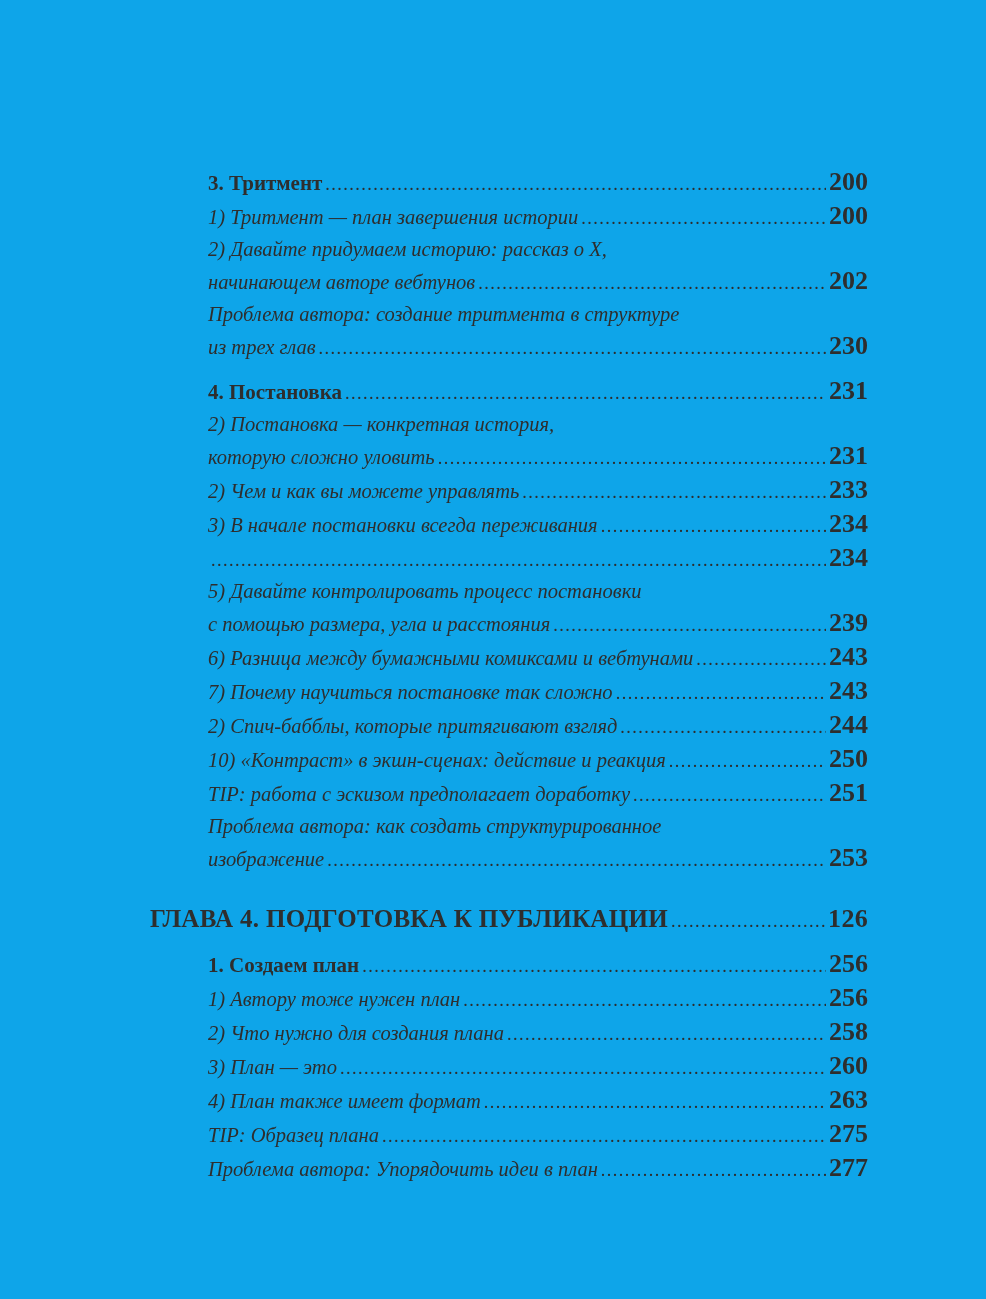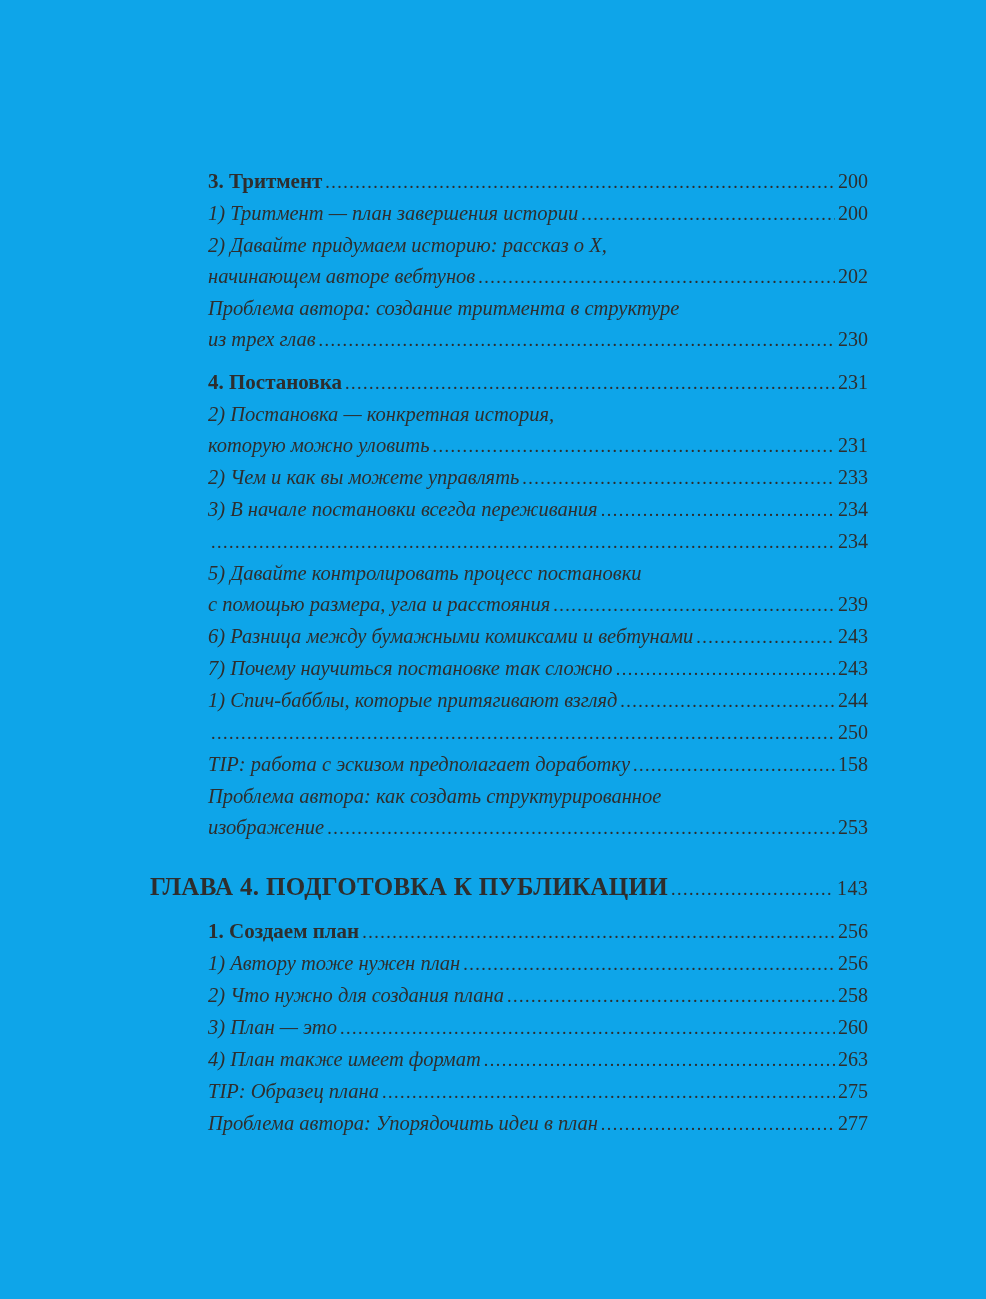--- a/index.html
+++ b/index.html
@@ -64,22 +64,22 @@
     content: "..........................................................................................................................................................................................................................................";
     font-style: normal;
     font-weight: normal;
     font-size: 18px;
     letter-spacing: 1.5px;
     color: #2e2e2e;
   }
   .toc-page {
     flex: 0 0 auto;
     font-style: normal;
-    font-weight: normal;
-    font-size: 20px;
+    font-weight: bold;
+    font-size: 26px;
   }
 </style>
 </head>
 <body>
 
 <div class="book-page">
   <div class="toc">
       <div class="toc-row heading">
     <span class="toc-text">3. Тритмент</span>
     <span class="leader"></span>
@@ -111,21 +111,21 @@
       <div class="toc-row heading">
     <span class="toc-text">4. Постановка</span>
     <span class="leader"></span>
     <span class="toc-page">231</span>
   </div>
       <div class="toc-row item no-page">
     <span class="toc-text">2) Постановка — конкретная история,</span>
 
   </div>
       <div class="toc-row item">
-    <span class="toc-text">которую можно уловить</span>
+    <span class="toc-text">которую сложно уловить</span>
     <span class="leader"></span>
     <span class="toc-page">231</span>
   </div>
       <div class="toc-row item">
     <span class="toc-text">2) Чем и как вы можете управлять</span>
     <span class="leader"></span>
     <span class="toc-page">233</span>
   </div>
       <div class="toc-row item">
     <span class="toc-text">3) В начале постановки всегда переживания</span>
@@ -149,46 +149,47 @@
     <span class="toc-text">6) Разница между бумажными комиксами и вебтунами</span>
     <span class="leader"></span>
     <span class="toc-page">243</span>
   </div>
       <div class="toc-row item">
     <span class="toc-text">7) Почему научиться постановке так сложно</span>
     <span class="leader"></span>
     <span class="toc-page">243</span>
   </div>
       <div class="toc-row item">
-    <span class="toc-text">1) Спич-бабблы, которые притягивают взгляд</span>
+    <span class="toc-text">2) Спич-бабблы, которые притягивают взгляд</span>
     <span class="leader"></span>
     <span class="toc-page">244</span>
   </div>
       <div class="toc-row item">
+    <span class="toc-text">10) «Контраст» в экшн-сценах: действие и реакция</span>
     <span class="leader"></span>
     <span class="toc-page">250</span>
   </div>
       <div class="toc-row item">
     <span class="toc-text">TIP: работа с эскизом предполагает доработку</span>
     <span class="leader"></span>
-    <span class="toc-page">158</span>
+    <span class="toc-page">251</span>
   </div>
       <div class="toc-row item no-page">
     <span class="toc-text">Проблема автора: как создать структурированное</span>
 
   </div>
       <div class="toc-row item">
     <span class="toc-text">изображение</span>
     <span class="leader"></span>
     <span class="toc-page">253</span>
   </div>
       <div class="toc-row chapter">
     <span class="toc-text">ГЛАВА 4. ПОДГОТОВКА К ПУБЛИКАЦИИ</span>
     <span class="leader"></span>
-    <span class="toc-page">143</span>
+    <span class="toc-page">126</span>
   </div>
       <div class="toc-row heading">
     <span class="toc-text">1. Создаем план</span>
     <span class="leader"></span>
     <span class="toc-page">256</span>
   </div>
       <div class="toc-row item">
     <span class="toc-text">1) Автору тоже нужен план</span>
     <span class="leader"></span>
     <span class="toc-page">256</span>

